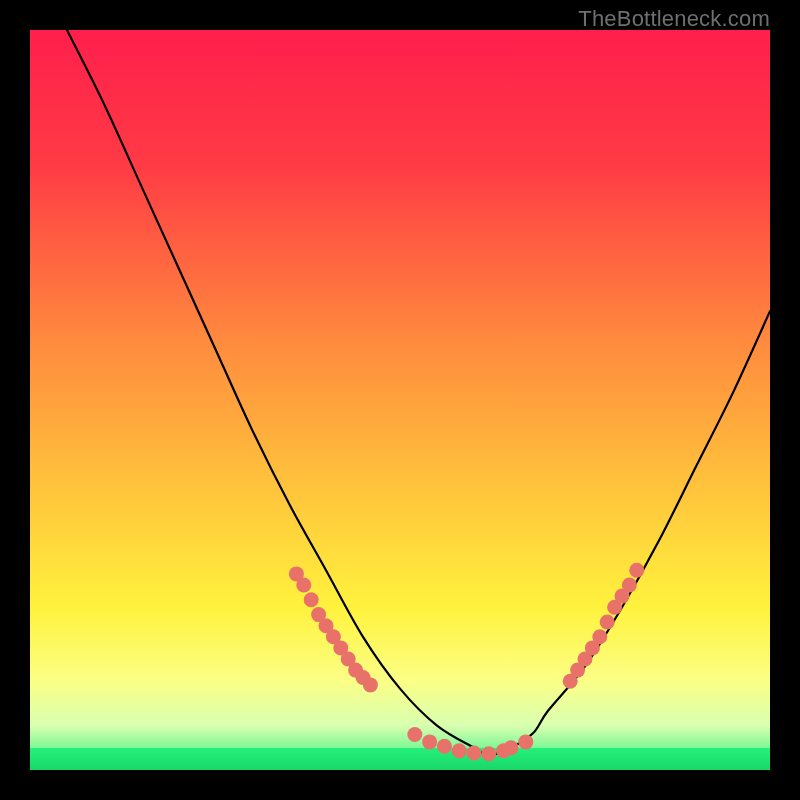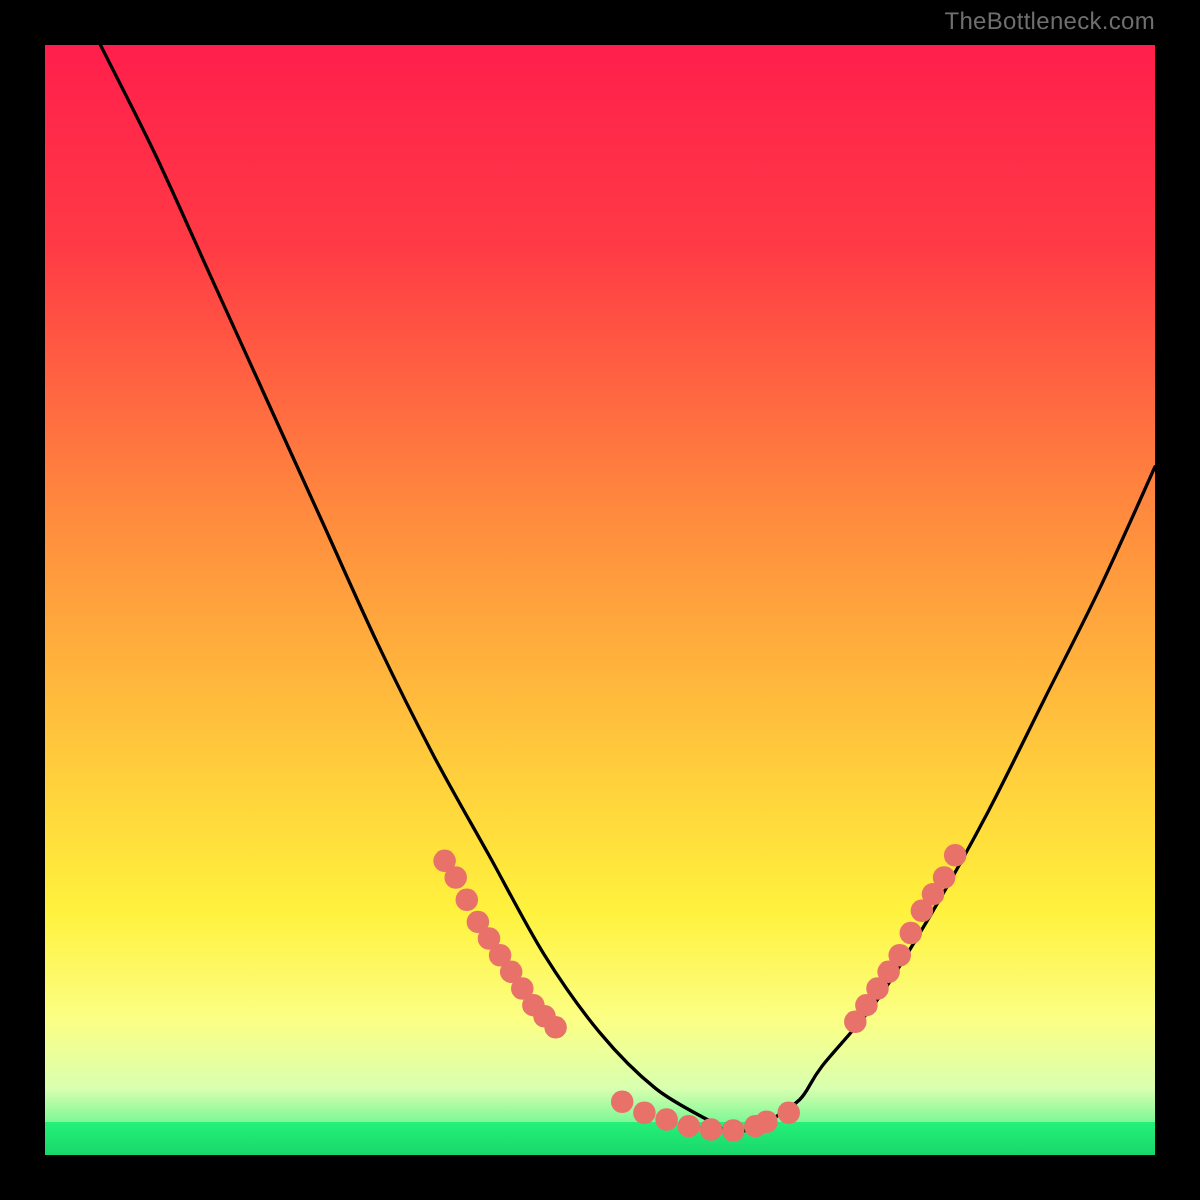--- a/index.html
+++ b/index.html
@@ -38,21 +38,21 @@
     position: absolute;
     inset: 0;
     width: 100%;
     height: 100%;
   }
   .watermark {
     position: absolute;
     top: 6px;
     right: 30px;
     color: #6f6f6f;
-    font-size: 16px;
+    font-size: 22px;
     letter-spacing: 0.2px;
   }
 </style>
 </head>
 <body>
 
 <div class="stage">
 
   <div class="watermark">TheBottleneck.com</div>
 

